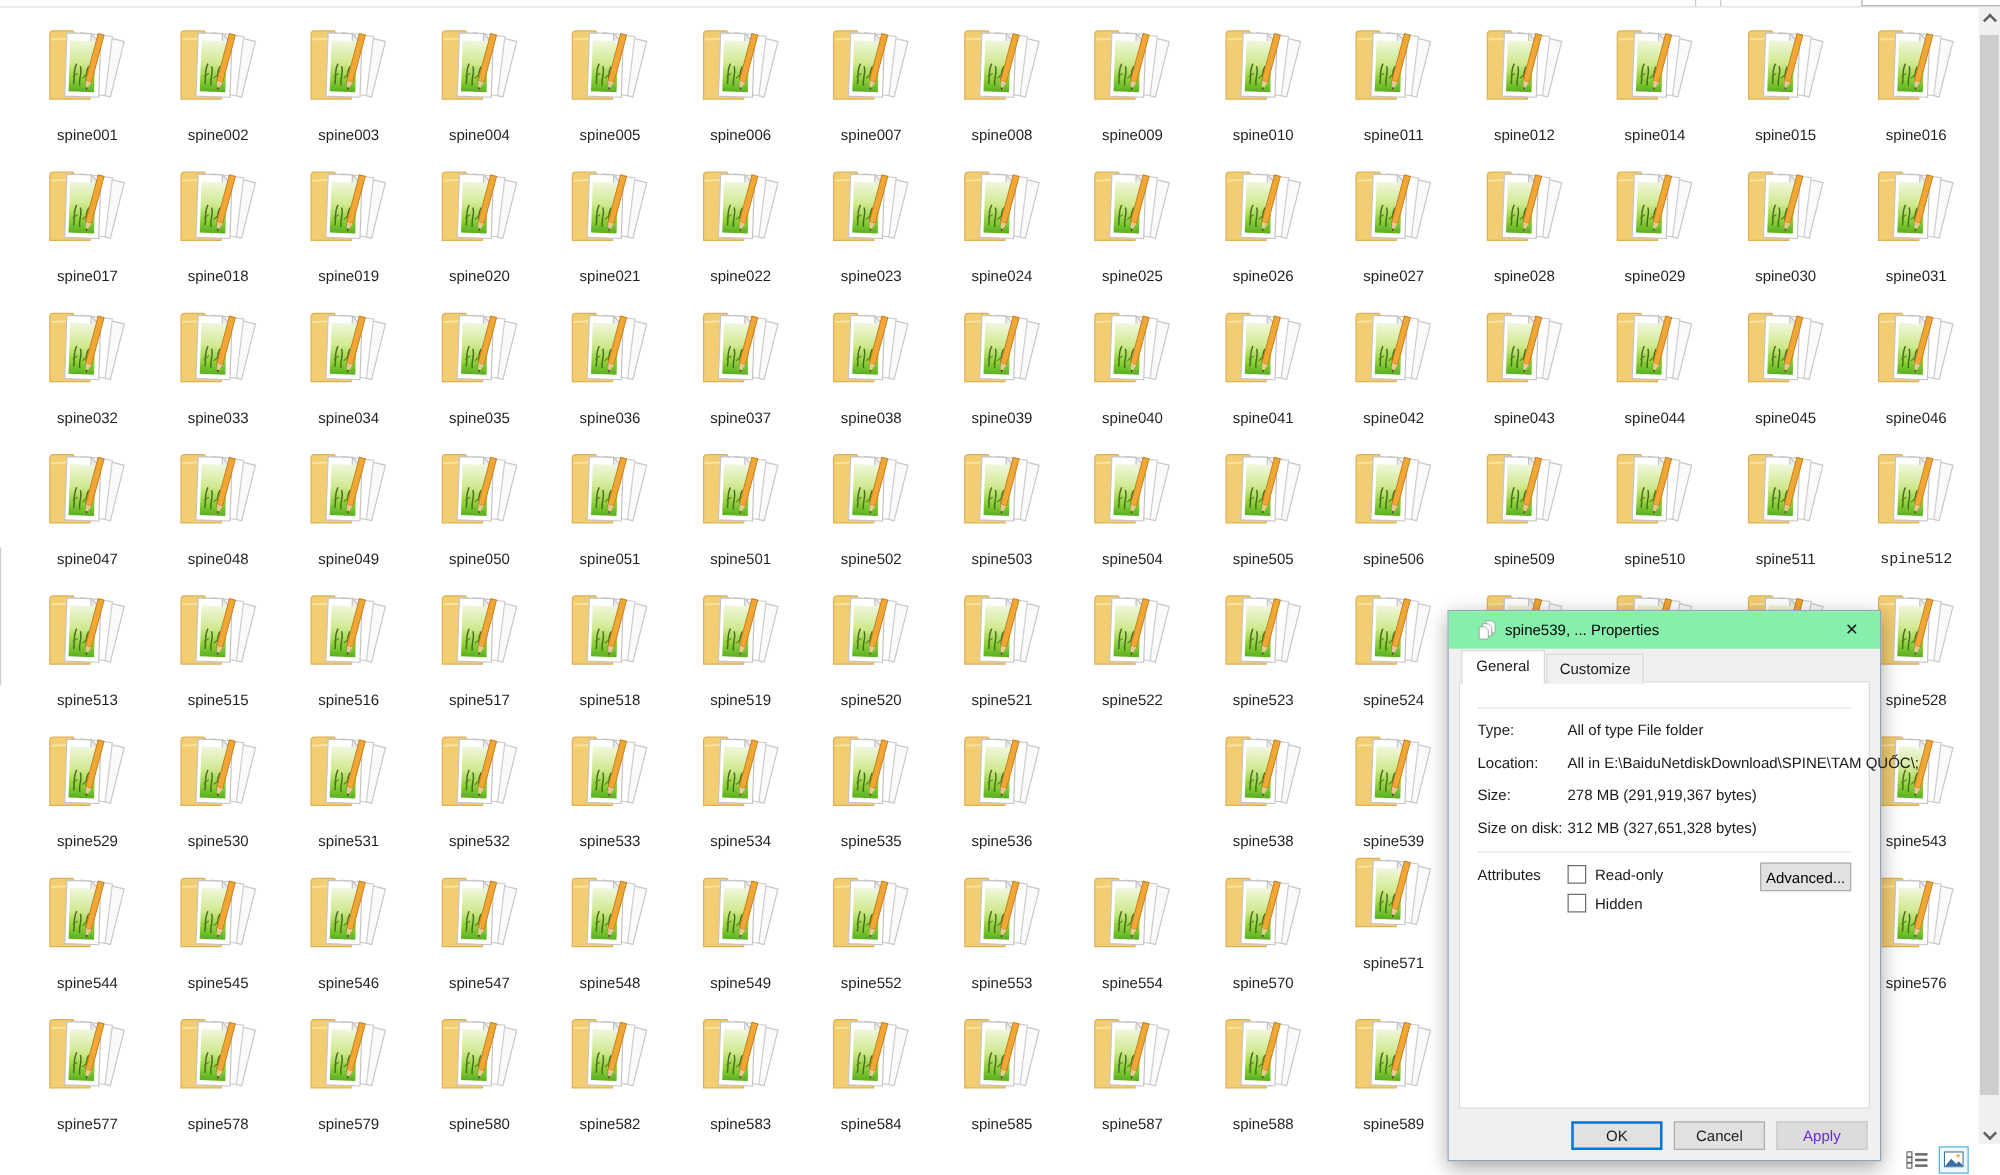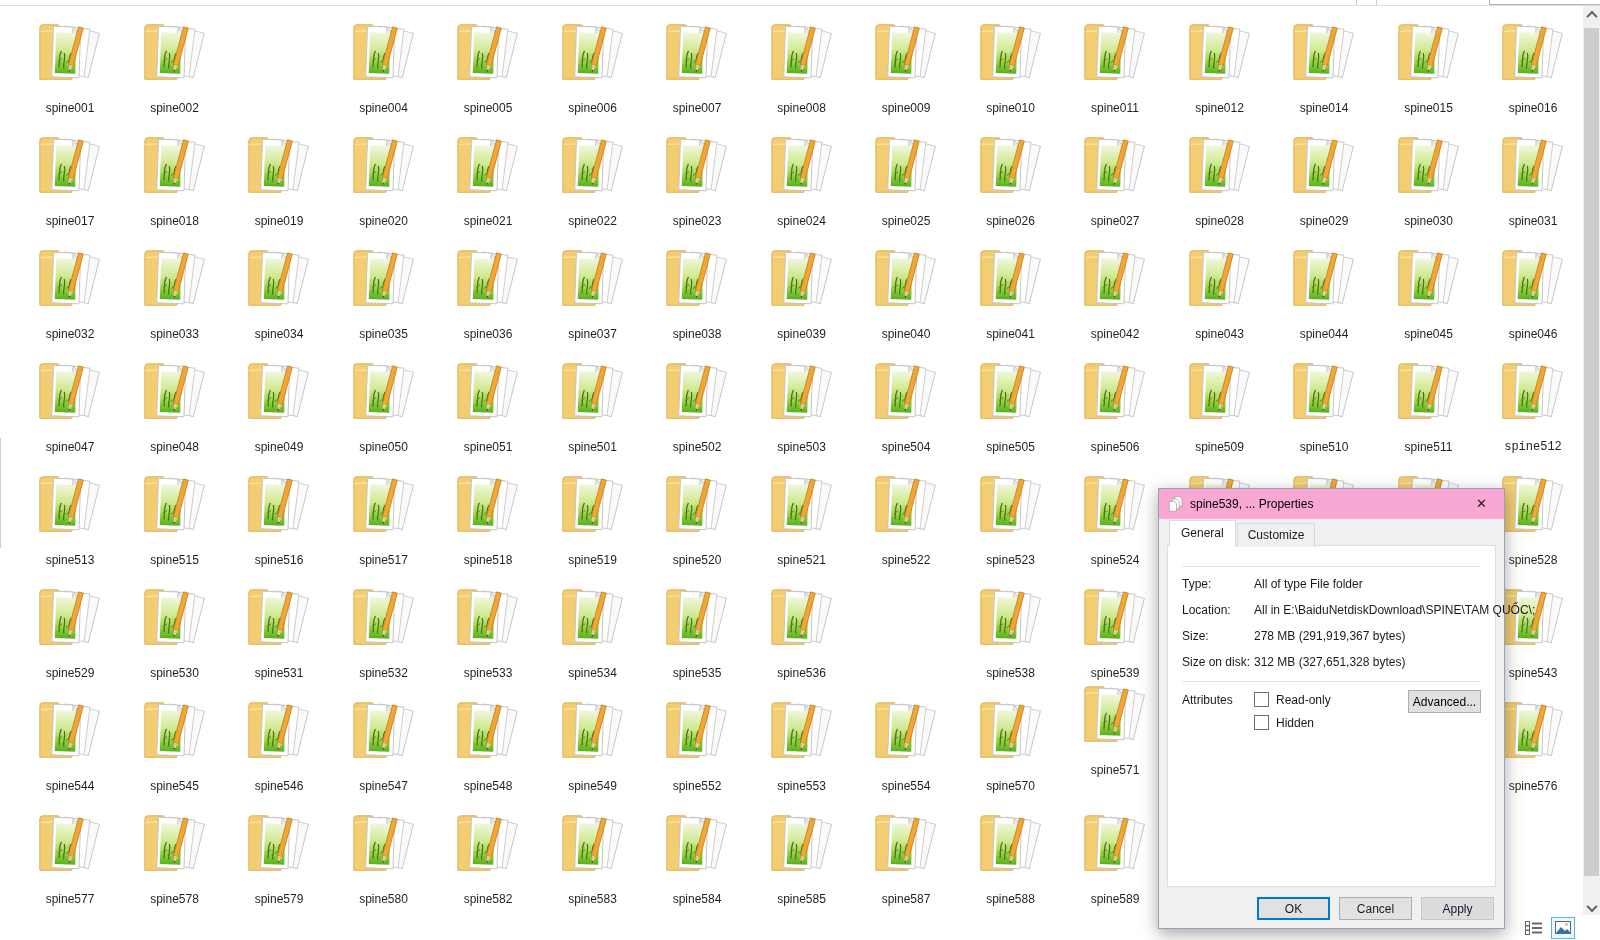--- a/index.html
+++ b/index.html
@@ -38,21 +38,21 @@
   .toggle{display:flex;align-items:center;justify-content:center;}
   .toggle.details{width:18px;height:16px;}
   .toggle.icons-sel{width:22px;height:20px;border:1px solid #5ab4de;background:#eef7fc;}
 
   
   .dialog{
     position:absolute;left:1158px;top:488px;width:347px;height:441px;z-index:10;
     background:#f0f0f0;border:1px solid #90a5bb;box-shadow:0 5px 16px rgba(0,0,0,.35);
     font-size:12px;color:#1a1a1a;box-sizing:border-box;
   }
-  .titlebar{position:relative;height:30px;background:#f9a8d4;display:flex;align-items:center;padding-left:9px;}
+  .titlebar{position:relative;height:30px;background:#86efac;display:flex;align-items:center;padding-left:23px;}
   .titlebar .dlg-title{margin-left:6px;font-size:12px;color:#000;}
   .close-btn{position:absolute;right:0;top:0;width:45px;height:29px;display:flex;align-items:center;justify-content:center;font-size:13px;color:#1a1a1a;cursor:default;}
   .tabrow{position:relative;height:25px;padding-left:10px;z-index:3;}
   .tab{display:inline-block;font-size:12px;padding:4px 10px 5px 10px;background:#f0f0f0;border:1px solid #d9d9d9;border-bottom:none;margin-right:1px;position:relative;top:3px;color:#1a1a1a;}
   .tab.active{background:#fff;top:1px;padding:5px 11px 7px 11px;z-index:4;}
   .tab-page{position:absolute;left:8px;right:8px;top:56px;bottom:41px;background:#fff;border:1px solid #dcdcdc;padding:12px 14px;box-sizing:border-box;}
   .sum-row{display:flex;align-items:center;min-height:36px;}
   .sum-icon{width:72px;flex:0 0 72px;}
   .sum-text{font-size:12px;}
   .sep{border:none;border-top:1px solid #e4e4e4;margin:8px 0 10px 0;}
@@ -62,21 +62,21 @@
   .attr-block{display:flex;position:relative;margin-top:2px;}
   .attr-block .flab{width:72px;flex:0 0 72px;padding-top:1px;}
   .cbcol{display:flex;flex-direction:column;gap:8px;}
   .cbrow{display:flex;align-items:center;}
   .cbbox{width:13px;height:13px;background:#fff;border:1px solid #707070;flex:0 0 13px;}
   .cblab{margin-left:7px;}
   .adv-btn{position:absolute;right:0;top:-2px;width:73px;height:23px;background:#e1e1e1;border:1px solid #adadad;font-size:12px;font-family:"Liberation Sans",sans-serif;display:flex;align-items:center;justify-content:center;}
   .btnrow{position:absolute;right:10px;bottom:8px;display:flex;gap:9px;}
   .dbtn{width:73px;height:23px;box-sizing:border-box;background:#e1e1e1;border:1px solid #adadad;font-size:12px;display:flex;align-items:center;justify-content:center;color:#1a1a1a;}
   .dbtn.default{border:2px solid #0078d7;}
-  .dbtn.disabled{background:#dcdcdc;border-color:#c8c8c8;color:#0f172a;}
+  .dbtn.disabled{background:#dcdcdc;border-color:#c8c8c8;color:#6d28d9;}
 </style>
 </head>
 <body>
 
 <svg width="0" height="0" style="position:absolute" aria-hidden="true">
   <defs>
     <linearGradient id="gradGreen" x1="0" y1="0" x2="0" y2="1">
       <stop offset="0" stop-color="#f0f7dc"></stop>
       <stop offset="0.45" stop-color="#cfe98e"></stop>
       <stop offset="0.75" stop-color="#8fd23c"></stop>
@@ -144,20 +144,26 @@
         <use href="#sym-folder"></use>
       </svg>
     <div class="flabel">spine001</div>
   </div>
     <div class="cell" style="left: 122.5px; top: 17px;">
     <svg class="folder">
         <use href="#sym-folder"></use>
       </svg>
     <div class="flabel">spine002</div>
   </div>
+    <div class="cell" style="left: 227px; top: 17px;">
+    <svg class="folder">
+        <use href="#sym-folder"></use>
+      </svg>
+    <div class="flabel">spine003</div>
+  </div>
     <div class="cell" style="left: 331.5px; top: 17px;">
     <svg class="folder">
         <use href="#sym-folder"></use>
       </svg>
     <div class="flabel">spine004</div>
   </div>
     <div class="cell" style="left: 436px; top: 17px;">
     <svg class="folder">
         <use href="#sym-folder"></use>
       </svg>

